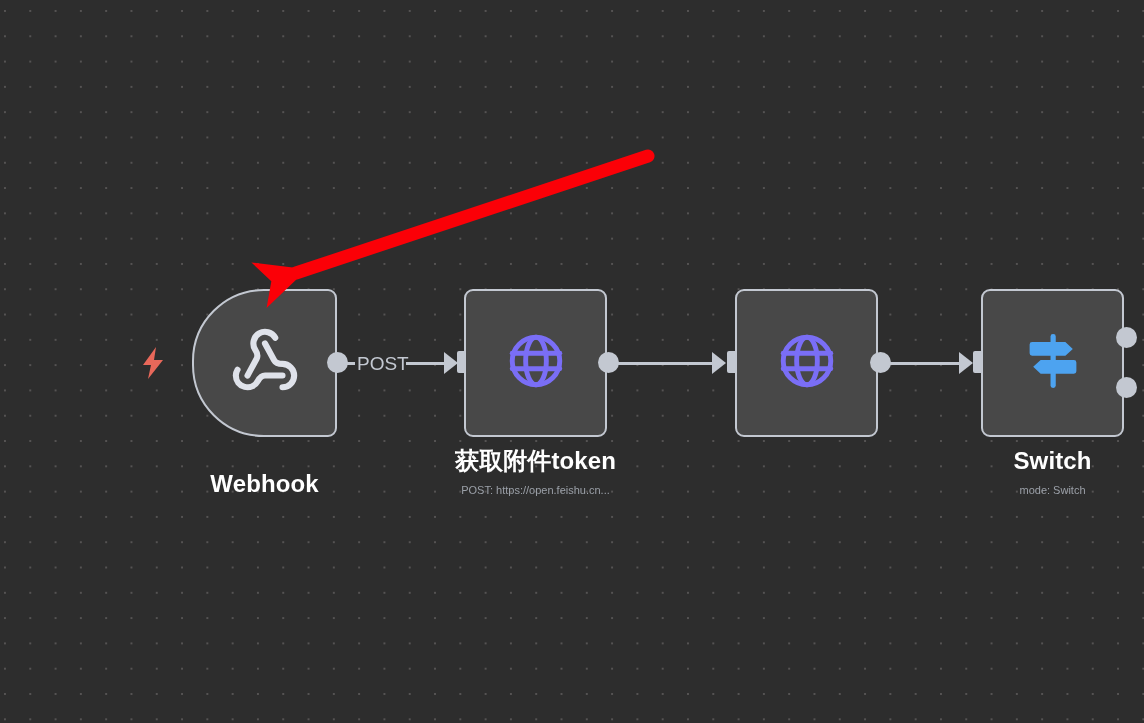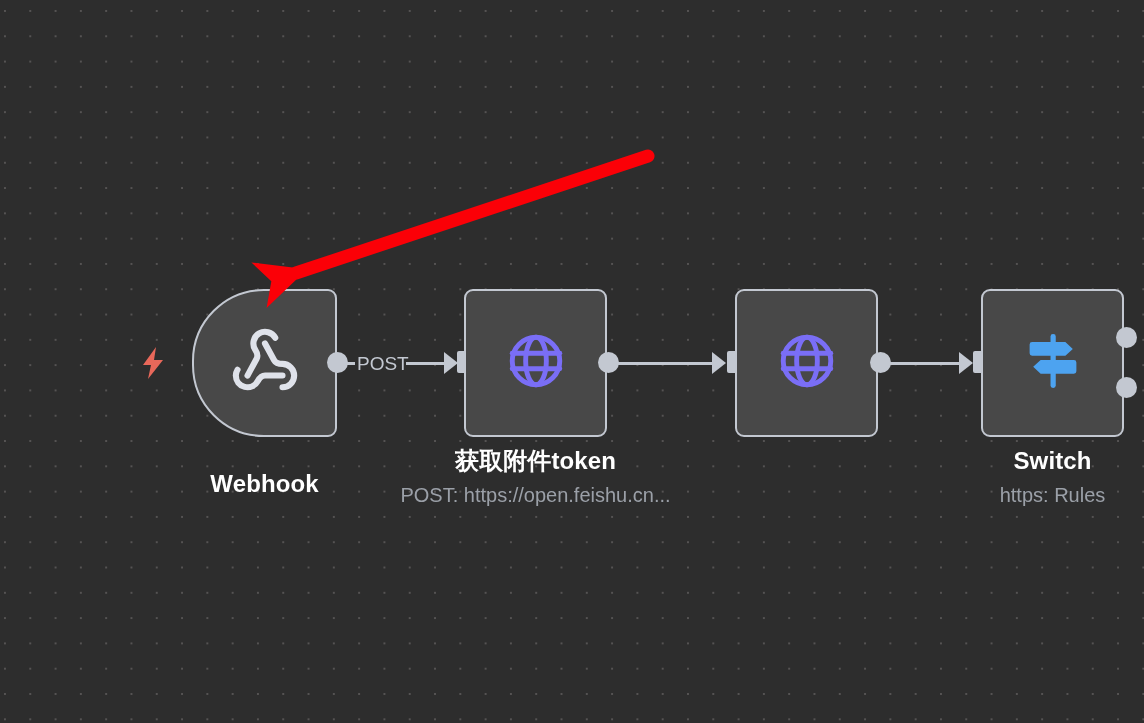--- a/index.html
+++ b/index.html
@@ -42,21 +42,21 @@
     font-size: 24px;
     font-weight: 600;
     letter-spacing: 0.1px;
     white-space: nowrap;
     line-height: 1.1;
   }
   .node-subtitle {
     position: absolute;
     text-align: center;
     color: #9ba0a8;
-    font-size: 20px;
+    font-size: 11px;
     font-weight: 400;
     white-space: nowrap;
     line-height: 1.1;
   }
 
   
   .out-dot {
     position: absolute;
     width: 21px; height: 21px;
     border-radius: 50%;
@@ -175,21 +175,21 @@
           <rect x="11.1" y="2.2" width="1.9" height="19.6" rx="0.9"></rect>
           <path d="M4.4 5.1h12.1l2.7 2.5-2.7 2.5H4.4a0.9 0.9 0 0 1-0.9-0.9V6a0.9 0.9 0 0 1 0.9-0.9z"></path>
           <path d="M19.6 11.6H7.5L4.8 14.1l2.7 2.5h12.1a0.9 0.9 0 0 0 0.9-0.9v-3.2a0.9 0.9 0 0 0-0.9-0.9z"></path>
         </g>
       </svg>
     </span>
   </div>
   <div class="out-dot" style="left:1116px; top:327px;"></div>
   <div class="out-dot" style="left:1116px; top:377px;"></div>
   <div class="node-label" style="left:981px; top:448px; width:143px;">Switch</div>
-  <div class="node-subtitle" style="left:961px; top:484px; width:183px;">https: Rules</div>
+  <div class="node-subtitle" style="left:961px; top:484px; width:183px;">mode: Switch</div>
 
   <svg id="annotation-arrow" width="1144" height="723">
     <defs>
       <marker id="redhead" markerWidth="4.2" markerHeight="4.2" refX="1.1" refY="2.1" orient="auto" markerUnits="strokeWidth">
         <path d="M4.1,0.25 L0.2,2.1 L4.1,3.95 L3.1,2.1 Z" fill="#fb0007"></path>
       </marker>
     </defs>
     <line x1="648" y1="156" x2="296" y2="273" stroke="#fb0007" stroke-width="13" stroke-linecap="round" marker-end="url(#redhead)"></line>
   </svg>
 

